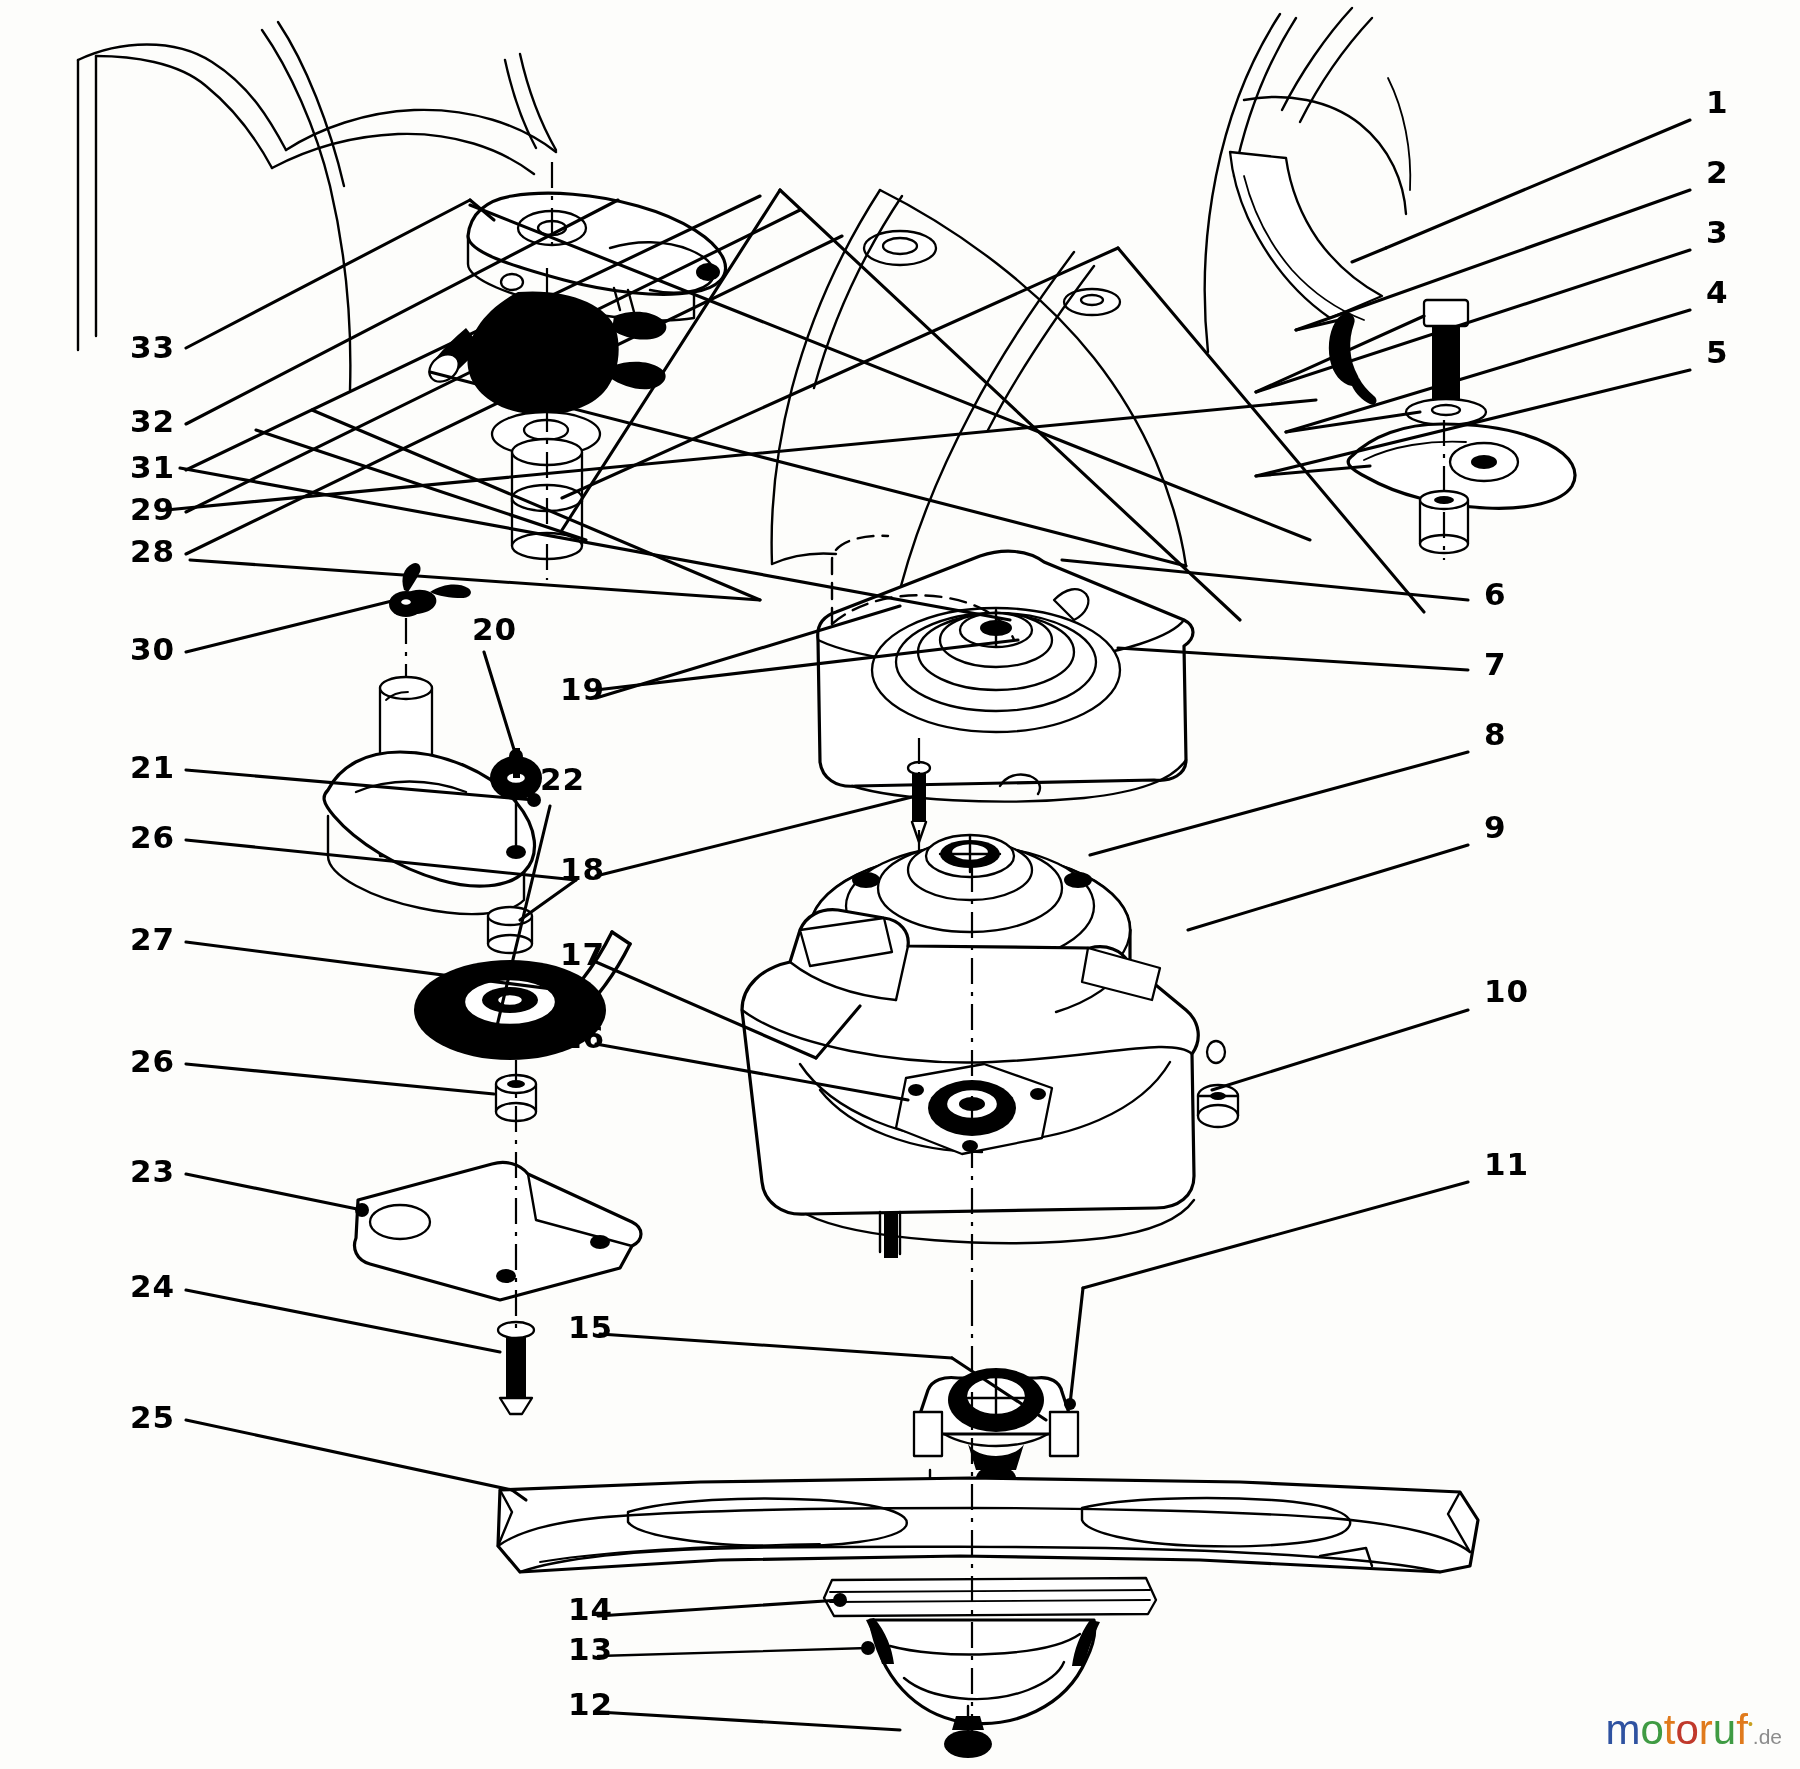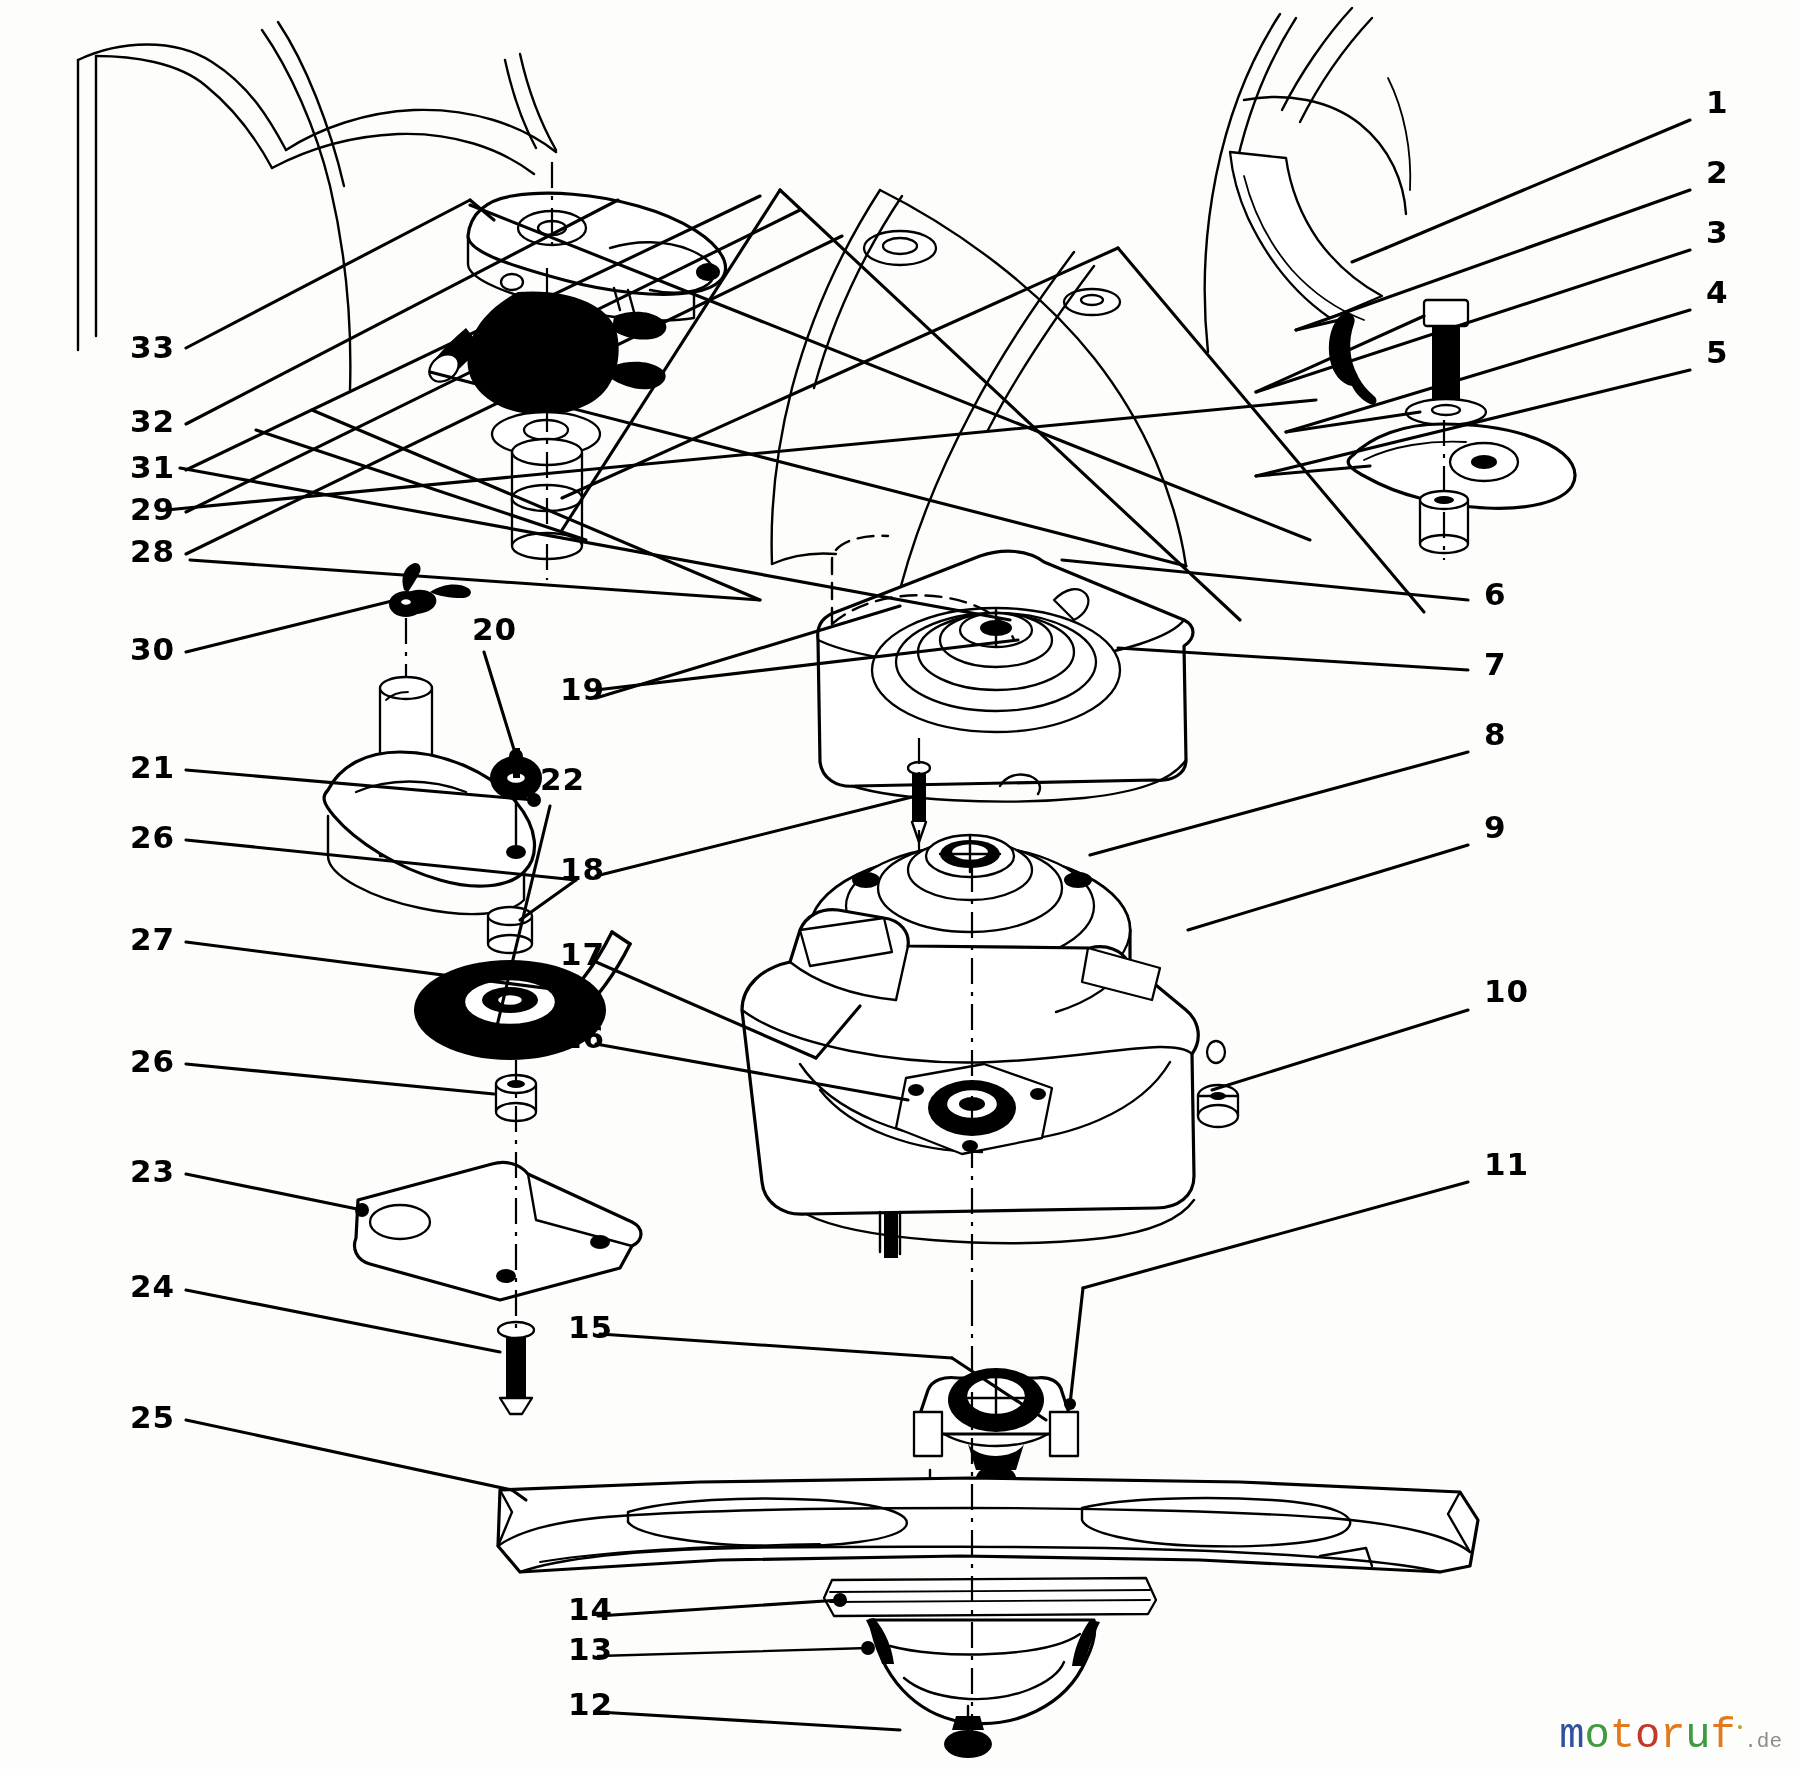--- a/index.html
+++ b/index.html
@@ -24,22 +24,22 @@
   .pt{fill:#000;}
   .ol{stroke:#000;fill:none;stroke-width:3.4;stroke-linejoin:round;stroke-linecap:round;}
   .ol2{stroke:#000;fill:none;stroke-width:2.4;stroke-linejoin:round;stroke-linecap:round;}
   .olthin{stroke:#000;fill:none;stroke-width:1.8;stroke-linejoin:round;stroke-linecap:round;}
   .fillw{fill:#ffffff;stroke:#000;stroke-width:3.2;stroke-linejoin:round;}
   .fillw2{fill:#ffffff;stroke:#000;stroke-width:2.3;stroke-linejoin:round;}
   .solid{fill:#000;stroke:none;}
   .dash{stroke:#000;fill:none;stroke-width:2.4;stroke-dasharray:16 9;stroke-linecap:round;}
   .centerline{stroke:#000;fill:none;stroke-width:2.2;stroke-dasharray:26 8 4 8;}
   #watermark{
-    position:absolute;right:18px;bottom:12px;
-    font-family:Liberation Mono, monospace;
+    position:absolute;right:18px;bottom:18px;
+    font-family:Liberation Sans, sans-serif;
     font-size:42px;line-height:1;
     white-space:nowrap;
     user-select:none;
   }
   #watermark .wm-l{display:inline-block;}
   #watermark .wm-de{font-size:21px;color:#8c8c8c;vertical-align:baseline;}
   #watermark .wm-dot{font-size:14px;color:#c8a020;vertical-align:super;}
 </style>
 </head>
 <body>

